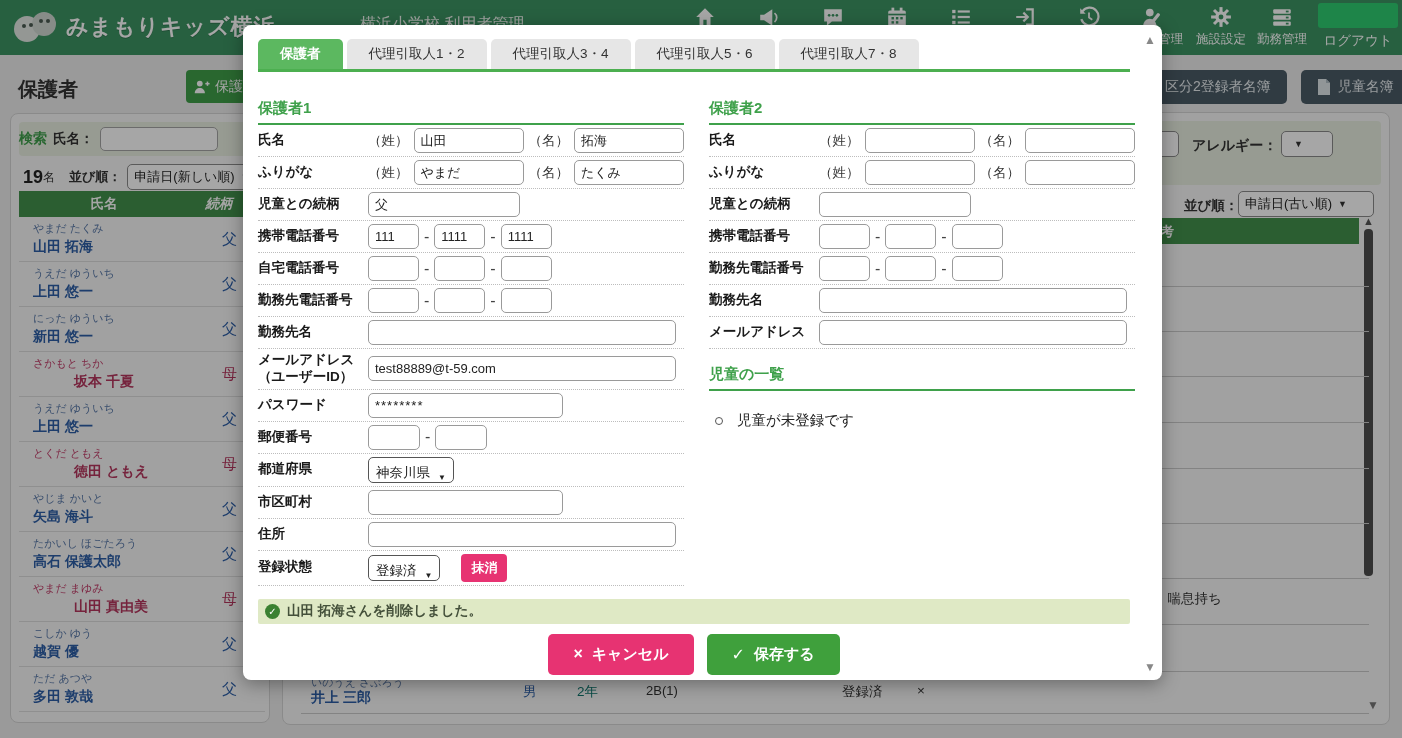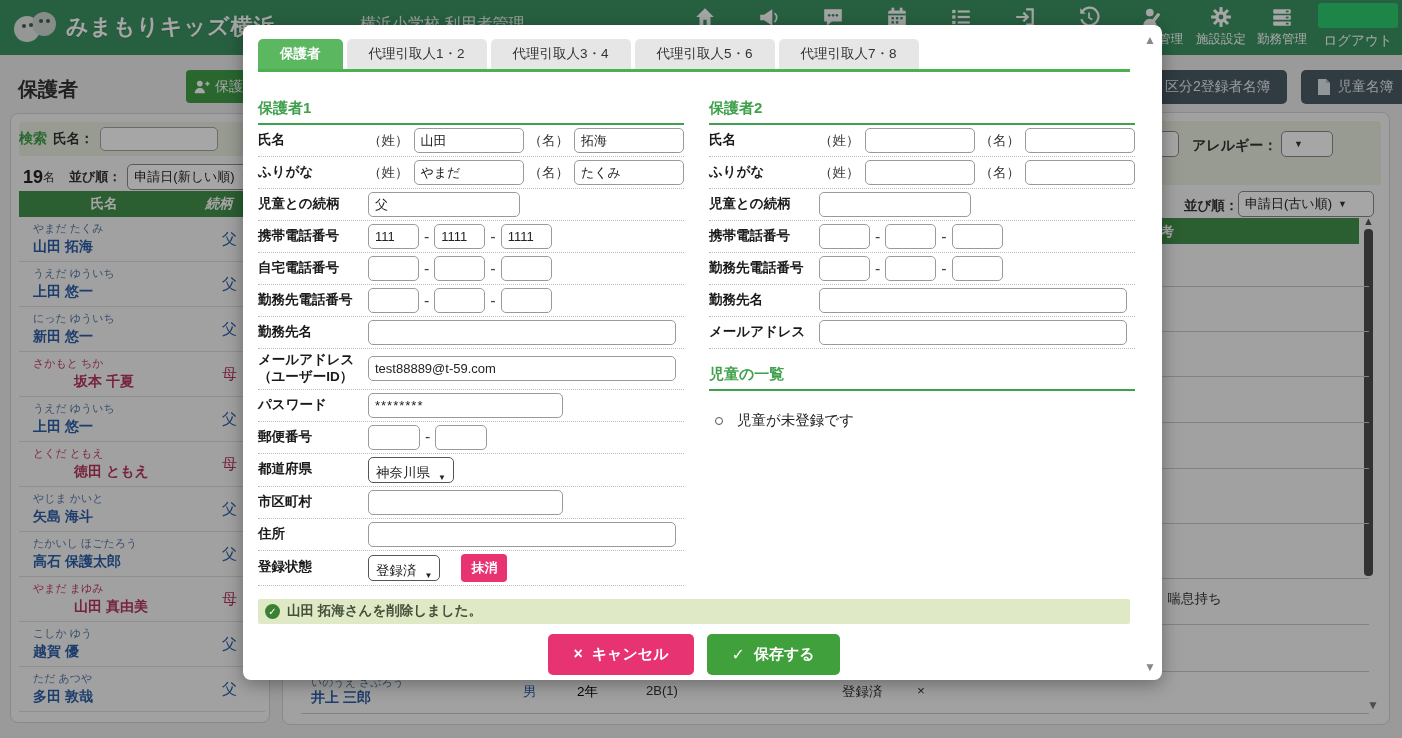--- a/index.html
+++ b/index.html
@@ -66,21 +66,21 @@
     font-size:13.5px; font-weight:bold; }
   #main-head .bikou { position:absolute; left:856px; top:5px; }
   #tbl-up { position:absolute; left:1080px; top:102px; color:#555; font-size:11px; }
   #tbl-thumb { position:absolute; left:1081px; top:116px; width:9px; height:347px; background:#4d4d4d; border-radius:4px; }
   .sep { position:absolute; left:18px; width:1068px; border-bottom:1px solid #c9c9c9; }
   #remark-text { position:absolute; left:817px; top:477px; font-size:13.5px; color:#333; white-space:nowrap; }
   #student-row { position:absolute; left:0; top:558px; width:1086px; height:42px; }
   #student-row .kana { position:absolute; left:28px; top:4px; font-size:11px; color:#5878a8; }
   #student-row .nm { position:absolute; left:28px; top:18px; font-size:14px; font-weight:bold; color:#2d5fa7; }
   #student-row .gender { position:absolute; left:240px; top:12px; font-size:13.5px; color:#2d5fa7; }
-  #student-row .grade { position:absolute; left:294px; top:12px; font-size:13.5px; color:#000000; }
+  #student-row .grade { position:absolute; left:294px; top:12px; font-size:13.5px; color:#0f766e; }
   #student-row .klass { position:absolute; left:363px; top:12px; font-size:13px; color:#333; }
   #student-row .status { position:absolute; left:559px; top:12px; font-size:13.5px; color:#333; }
   #student-row .mark { position:absolute; left:634px; top:12px; font-size:13.5px; color:#333; }
   #tbl-down { position:absolute; left:1084px; top:585px; color:#777; font-size:12px; }
 
   
   #overlay { position:absolute; inset:0; background:rgba(0,0,0,.35); z-index:2; }
   #modal { position:absolute; left:243px; top:25px; width:919px; height:655px; background:#fff; border-radius:8px;
     box-shadow:0 4px 18px rgba(0,0,0,.35); z-index:3; padding:14px 32px 0 15px; }
   #modal-scroll-up { position:absolute; right:6px; top:8px; color:#888; font-size:12px; }

